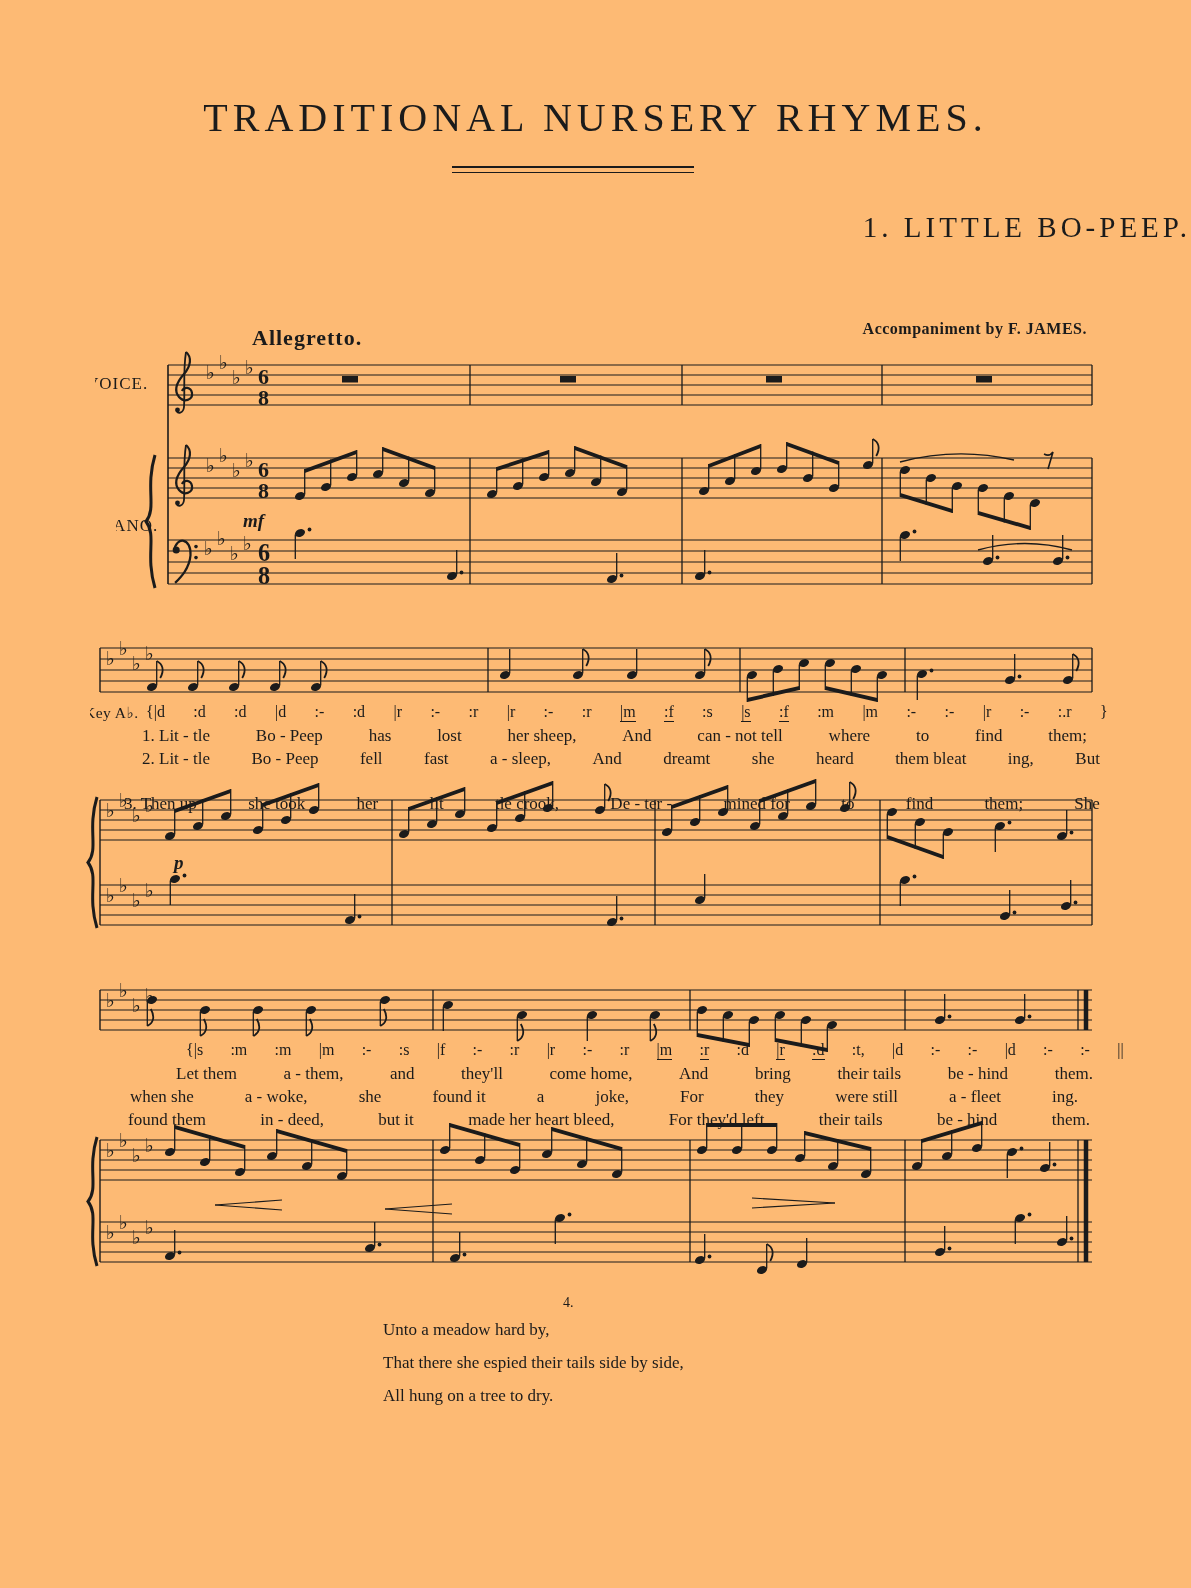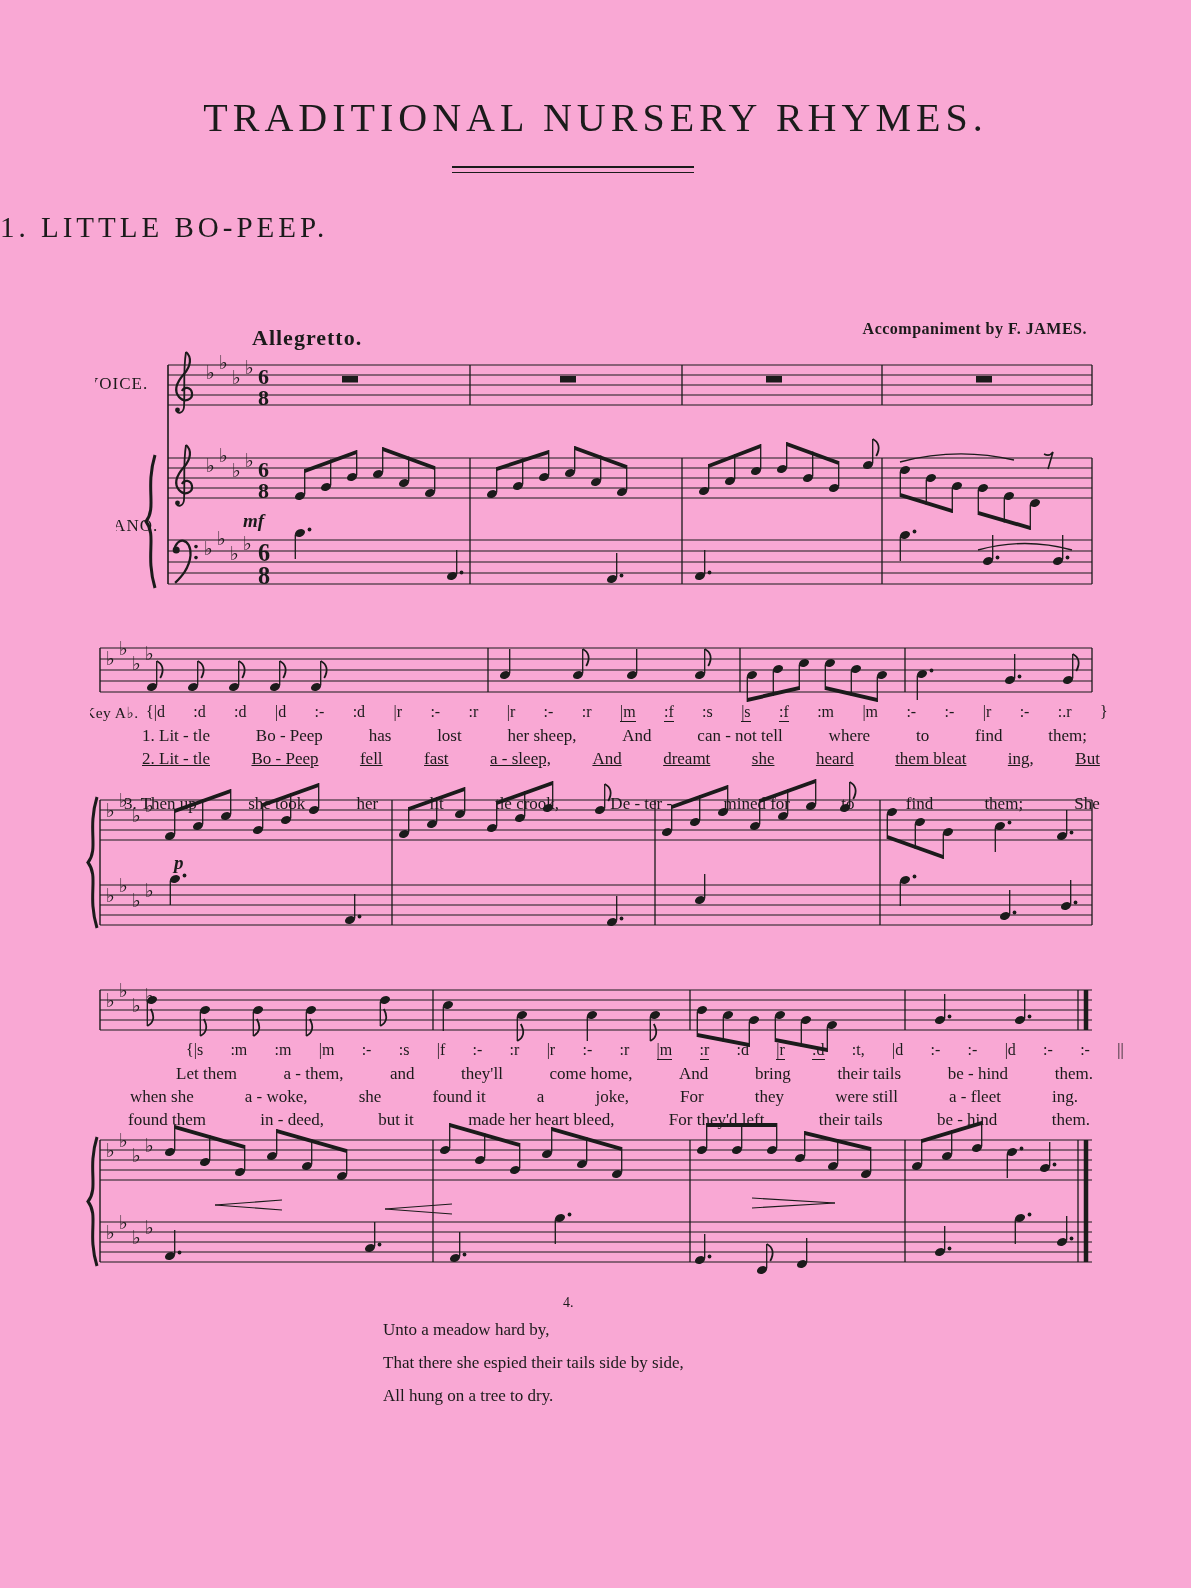--- a/index.html
+++ b/index.html
@@ -1,23 +1,23 @@
 <!DOCTYPE html>
 <html><head>
 <meta charset="utf-8">
 <style>
   html,body{margin:0;padding:0;background:#ffffff;}
-  .page{position:relative;width:1191px;height:1588px;background:#f9a8d4;color:#1b1b1b;
+  .page{position:relative;width:1191px;height:1588px;background:#fdba74;color:#1b1b1b;
         font-family:"Liberation Serif",serif;overflow:hidden;}
   .abs{position:absolute;}
   .page-title{top:94px;left:0;width:100%;text-align:center;font-size:40px;letter-spacing:5px;
               font-weight:normal;white-space:nowrap;}
   .title-rule{top:166px;left:452px;width:242px;height:4px;border-top:2.5px solid #1b1b1b;
               border-bottom:1.2px solid #1b1b1b;}
-  .section-title{top:211px;left:0;width:100%;text-align:left;font-size:29px;letter-spacing:4px;white-space:nowrap;}
+  .section-title{top:211px;left:0;width:100%;text-align:right;font-size:29px;letter-spacing:4px;white-space:nowrap;}
   .tempo{top:325px;left:252px;font-size:22px;font-weight:bold;letter-spacing:1px;}
   .credit{top:320px;right:104px;font-size:16px;font-weight:bold;letter-spacing:0.5px;}
   .part-label{font-size:17px;letter-spacing:1px;}
   .voice-label{top:374px;left:86px;clip-path:inset(0 0 0 9px);}
   .piano-label{top:516px;left:96px;clip-path:inset(0 0 0 20px);}
   .key-label{top:704px;left:84px;font-size:15.5px;clip-path:inset(0 0 0 6px);letter-spacing:0.5px;}
   .trow{position:absolute;display:flex;justify-content:space-between;white-space:nowrap;}
   .solfa{font-size:16px;}
   .solfa span{white-space:pre;}
   .solfa .u{border-bottom:1.6px solid #1b1b1b;}
@@ -801,21 +801,21 @@
       <span>has</span>
       <span>lost</span>
       <span>her sheep,</span>
       <span>And</span>
       <span>can - not tell</span>
       <span>where</span>
       <span>to</span>
       <span>find</span>
       <span>them;</span>
     </div>
-  <div class="trow lyr" style="top:749px;left:142px;width:958px;text-decoration:underline;">
+  <div class="trow lyr" style="top:749px;left:142px;width:958px;">
       <span>2. Lit - tle</span>
       <span>Bo - Peep</span>
       <span>fell</span>
       <span>fast</span>
       <span>a - sleep,</span>
       <span>And</span>
       <span>dreamt</span>
       <span>she</span>
       <span>heard</span>
       <span>them bleat</span>

